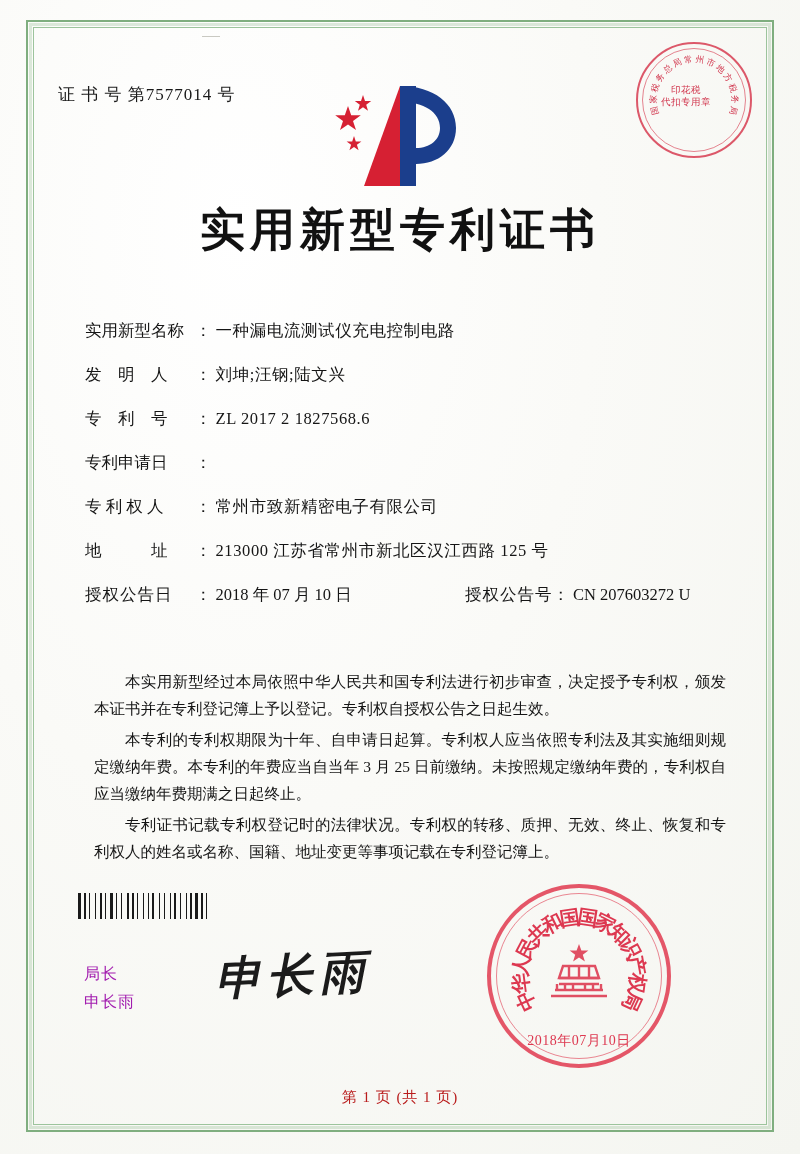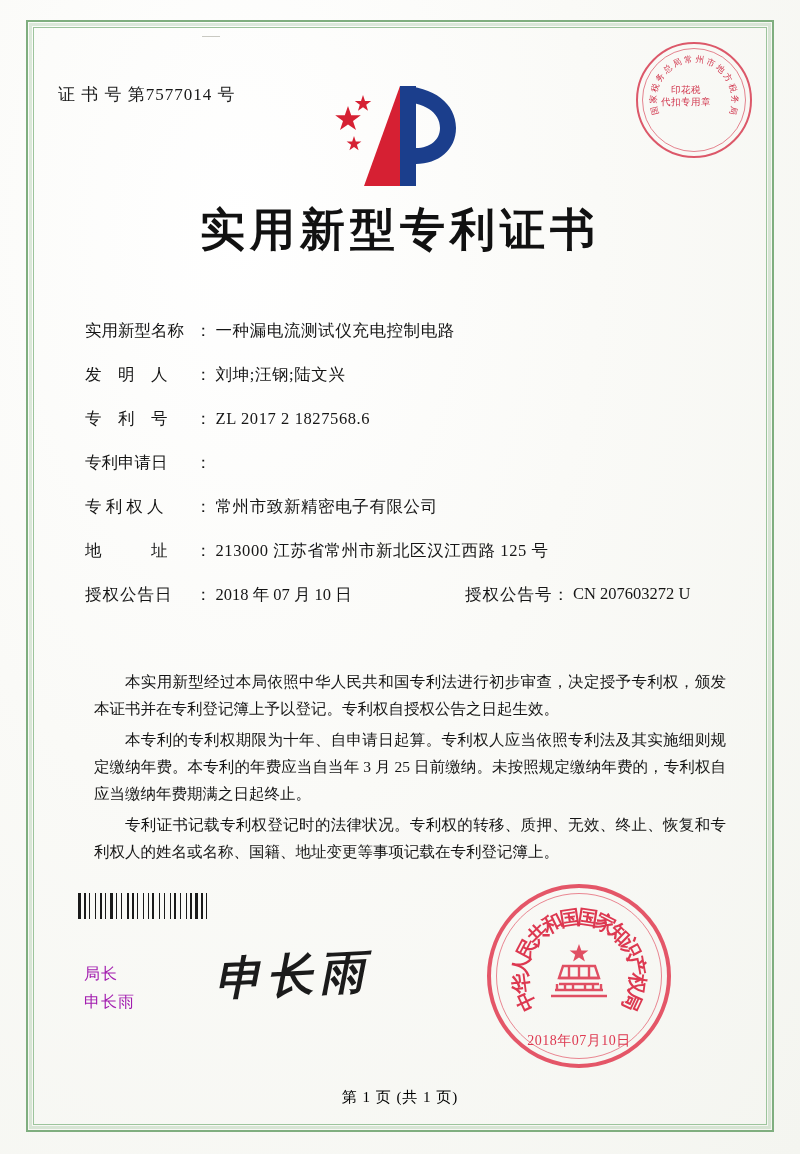--- a/index.html
+++ b/index.html
@@ -172,21 +172,21 @@
     margin-bottom: 14px;
   }
   #grant-row .left-part {
     width: 380px;
     flex: 0 0 380px;
     display: flex;
     align-items: baseline;
   }
   #grant-row .right-part {
     display: flex;
-    align-items: flex-start;
+    align-items: center;
   }
   .lbl-plain {
     letter-spacing: 1px;
   }
 
   
   #paragraphs {
     position: absolute;
     left: 78px;
     top: 668px;
@@ -295,21 +295,21 @@
   }
 
   
   #page-footer {
     position: absolute;
     left: 0;
     right: 0;
     top: 1088px;
     text-align: center;
     font-size: 15px;
-    color: #000000;
+    color: #b91c1c;
     letter-spacing: 1px;
   }
 
   
   #top-mark {
     position: absolute;
     left: 202px;
     top: 36px;
     width: 18px;
     height: 6px;

